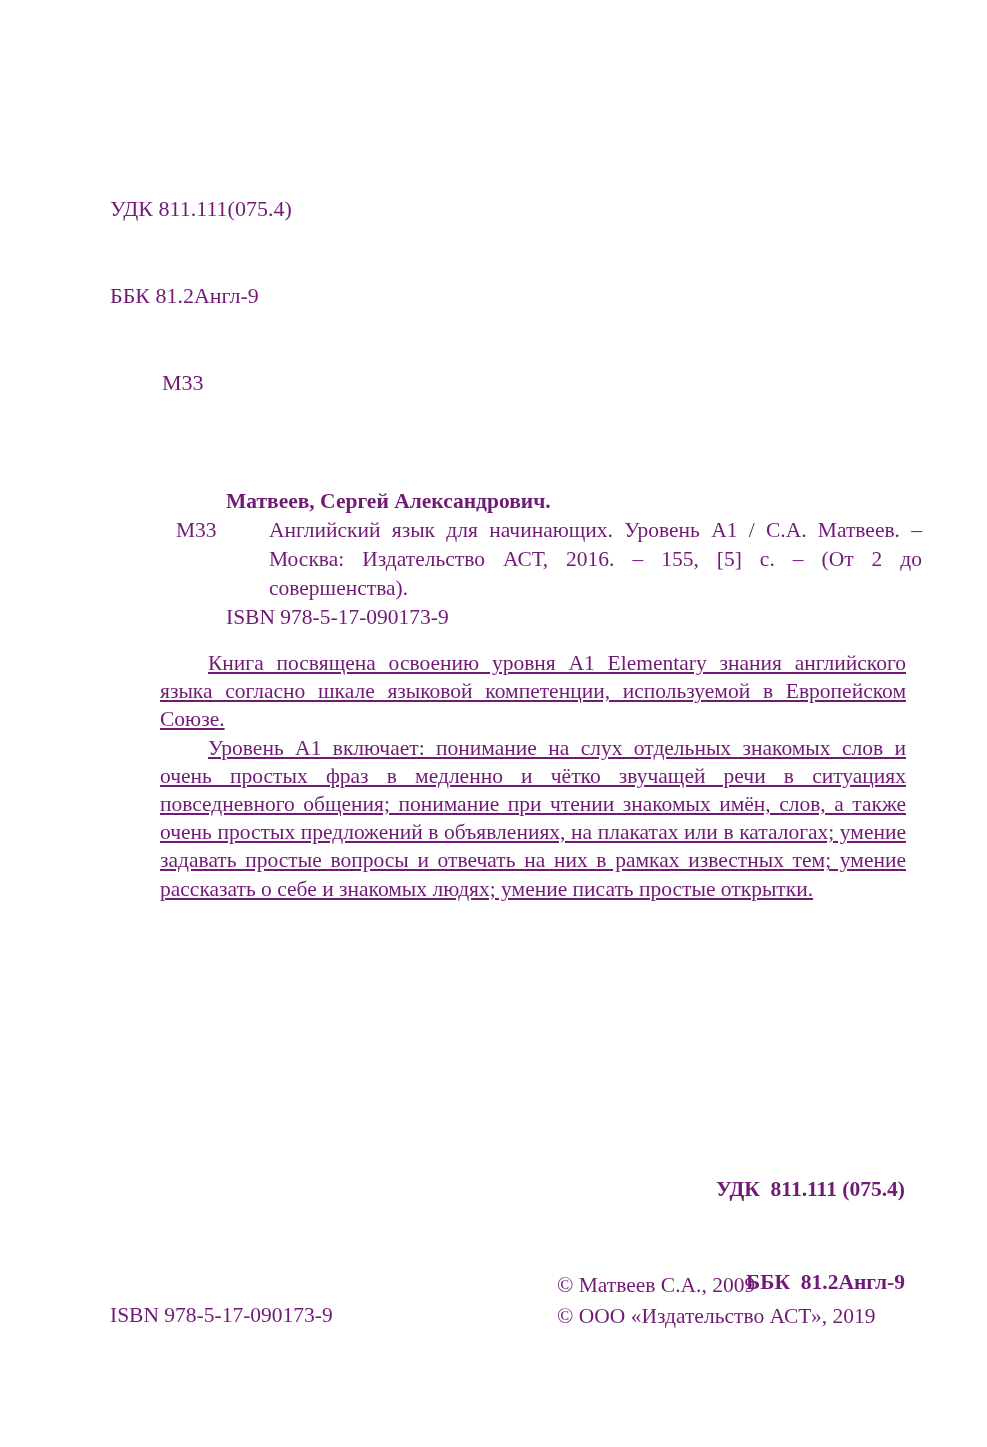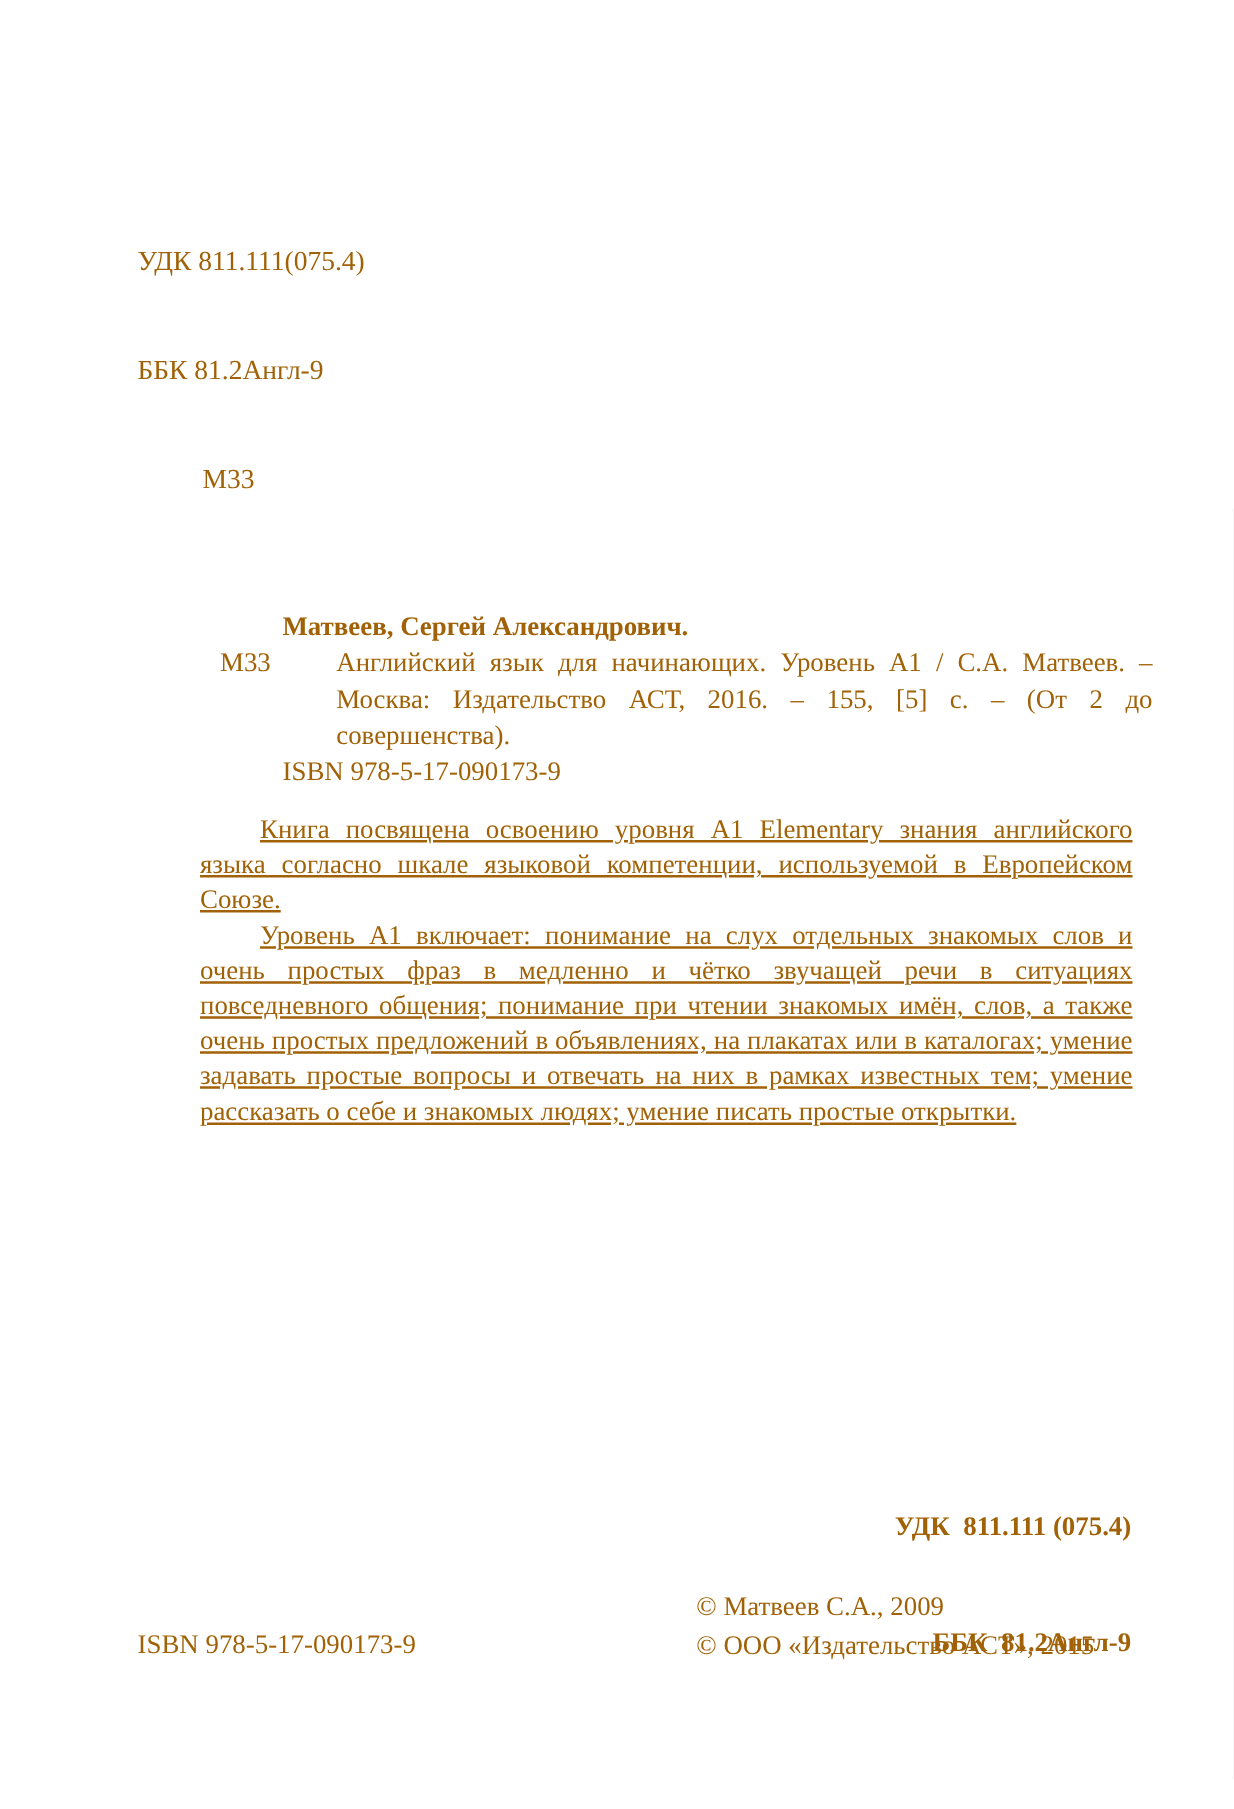--- a/index.html
+++ b/index.html
@@ -5,21 +5,21 @@
     * { margin: 0; padding: 0; box-sizing: border-box; }
     html, body { background: #e9e9e9; }
     body { font-family: "Liberation Serif", "DejaVu Serif", serif; }
 
     .page {
       position: relative;
       width: 987px;
       height: 1447px;
       margin: 0 auto;
       background: #ffffff;
-      color: #a16207;
+      color: #701a75;
       overflow: hidden;
     }
 
     
     .top-block {
       position: absolute;
       left: 110px;
       top: 136px;
       font-size: 22px;
       line-height: 29px;
@@ -65,21 +65,21 @@
     .annotation p {
       text-indent: 48px;
       margin: 0;
       text-decoration: underline;
     }
 
     
     .footer-codes {
       position: absolute;
       right: 82px;
-      top: 1144px;
+      top: 1112px;
       font-size: 21.5px;
       line-height: 31px;
       font-weight: bold;
       text-align: right;
       white-space: pre;
     }
 
     
     .bottom-isbn {
       position: absolute;
@@ -123,16 +123,16 @@
 
   <div class="footer-codes">
     <div>УДК&nbsp; 811.111 (075.4)</div>
     <div>ББК&nbsp; 81.2Англ-9</div>
   </div>
 
   <div class="bottom-isbn">ISBN 978-5-17-090173-9</div>
 
   <div class="bottom-right">
     <div>© Матвеев С.А., 2009</div>
-    <div>© ООО «Издательство АСТ», 2015</div>
+    <div>© ООО «Издательство АСТ», 2019</div>
   </div>
 
 </div>
 
 </body></html>

